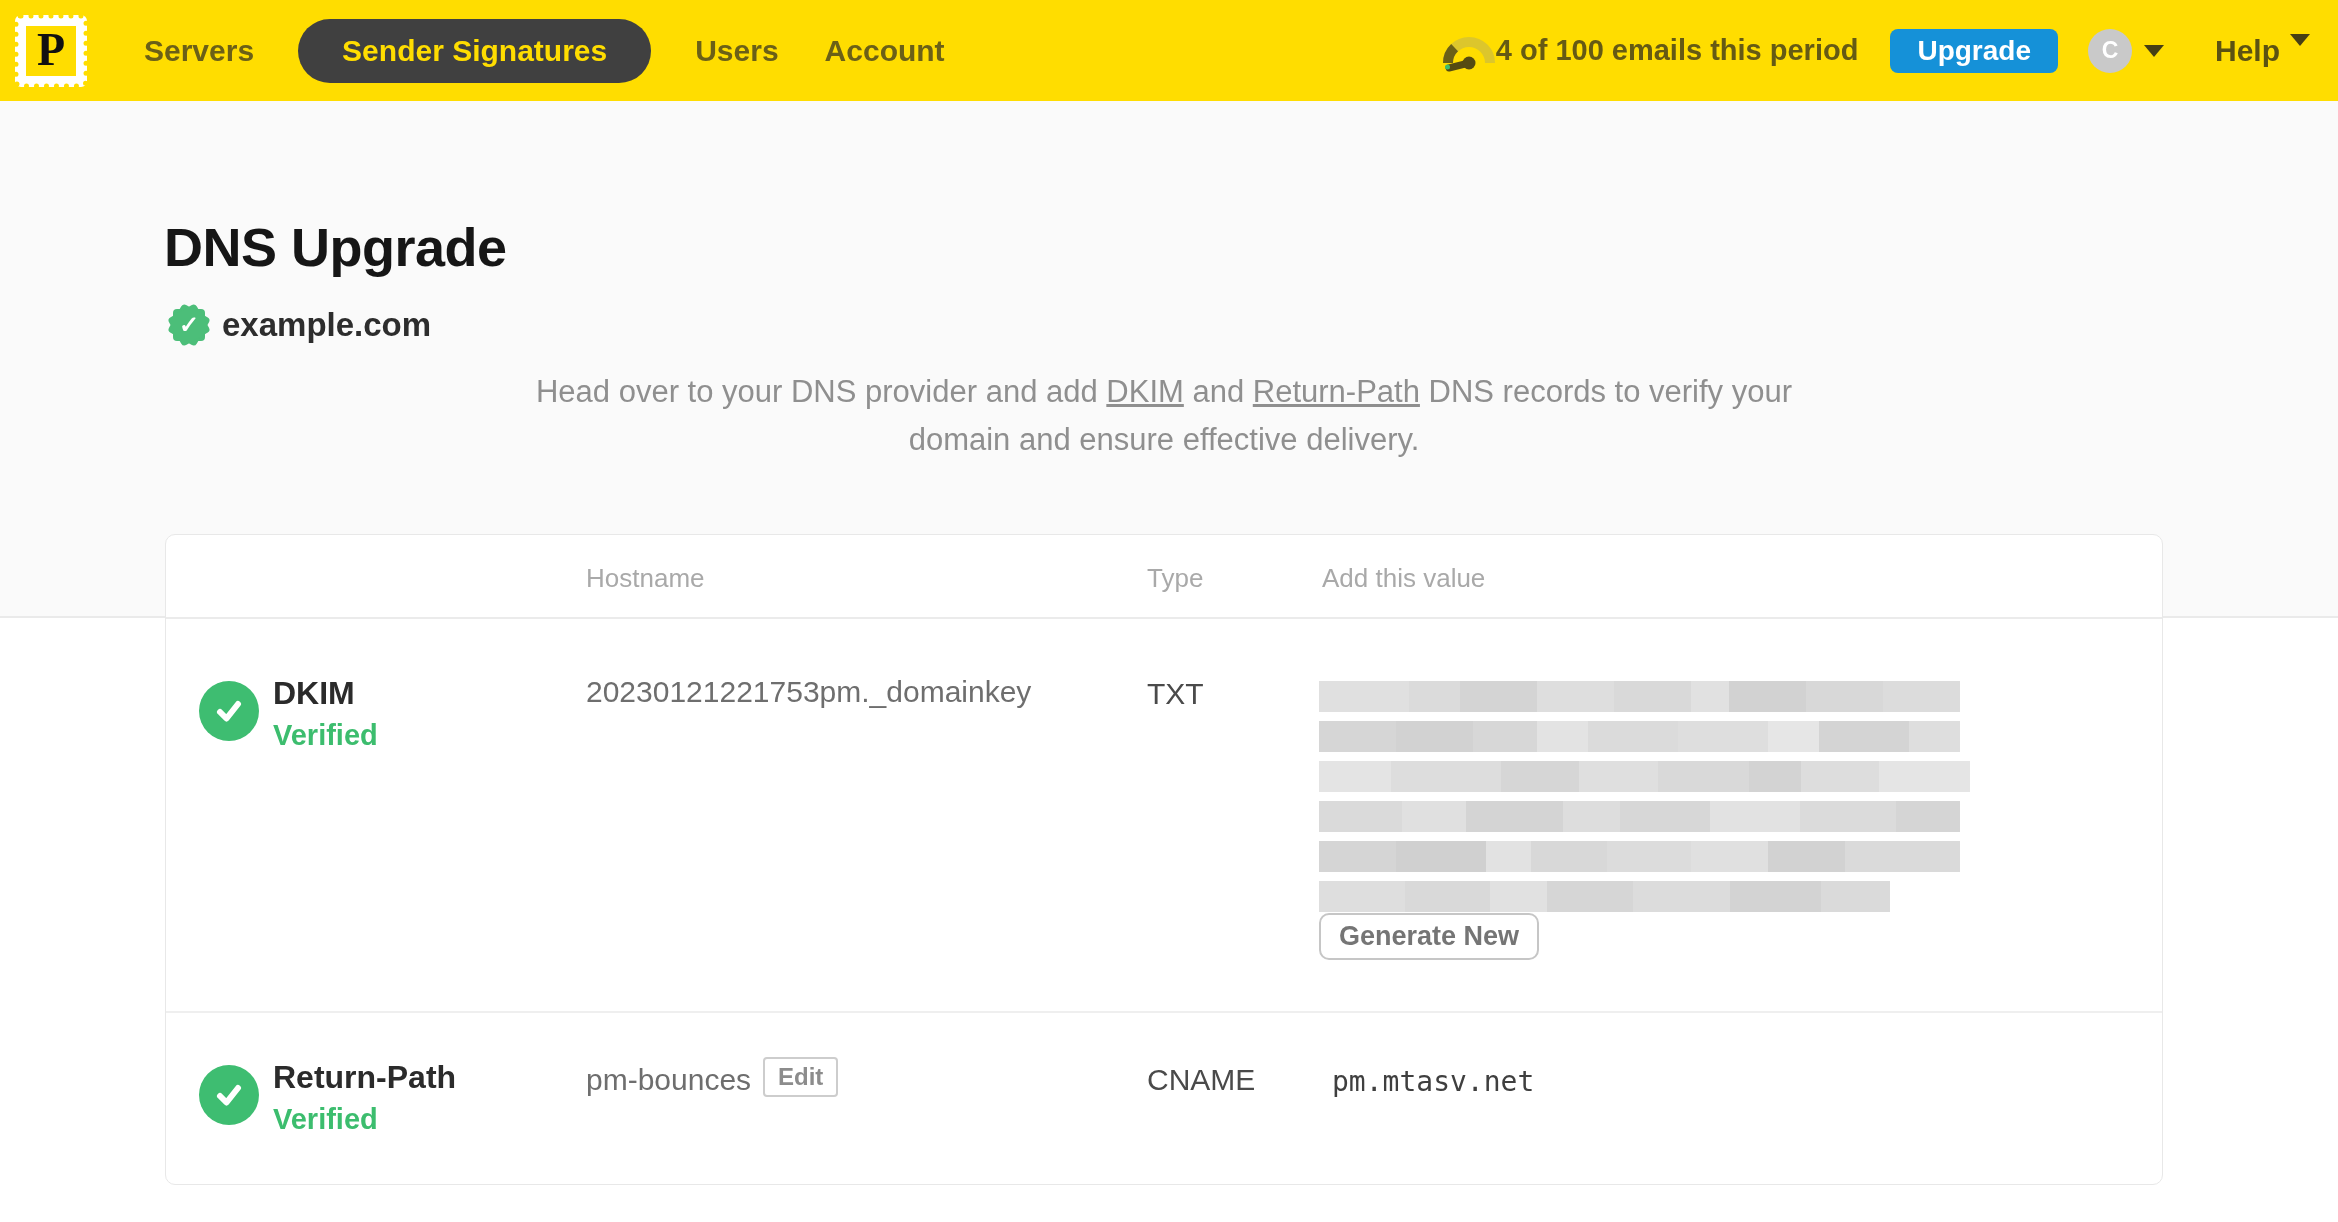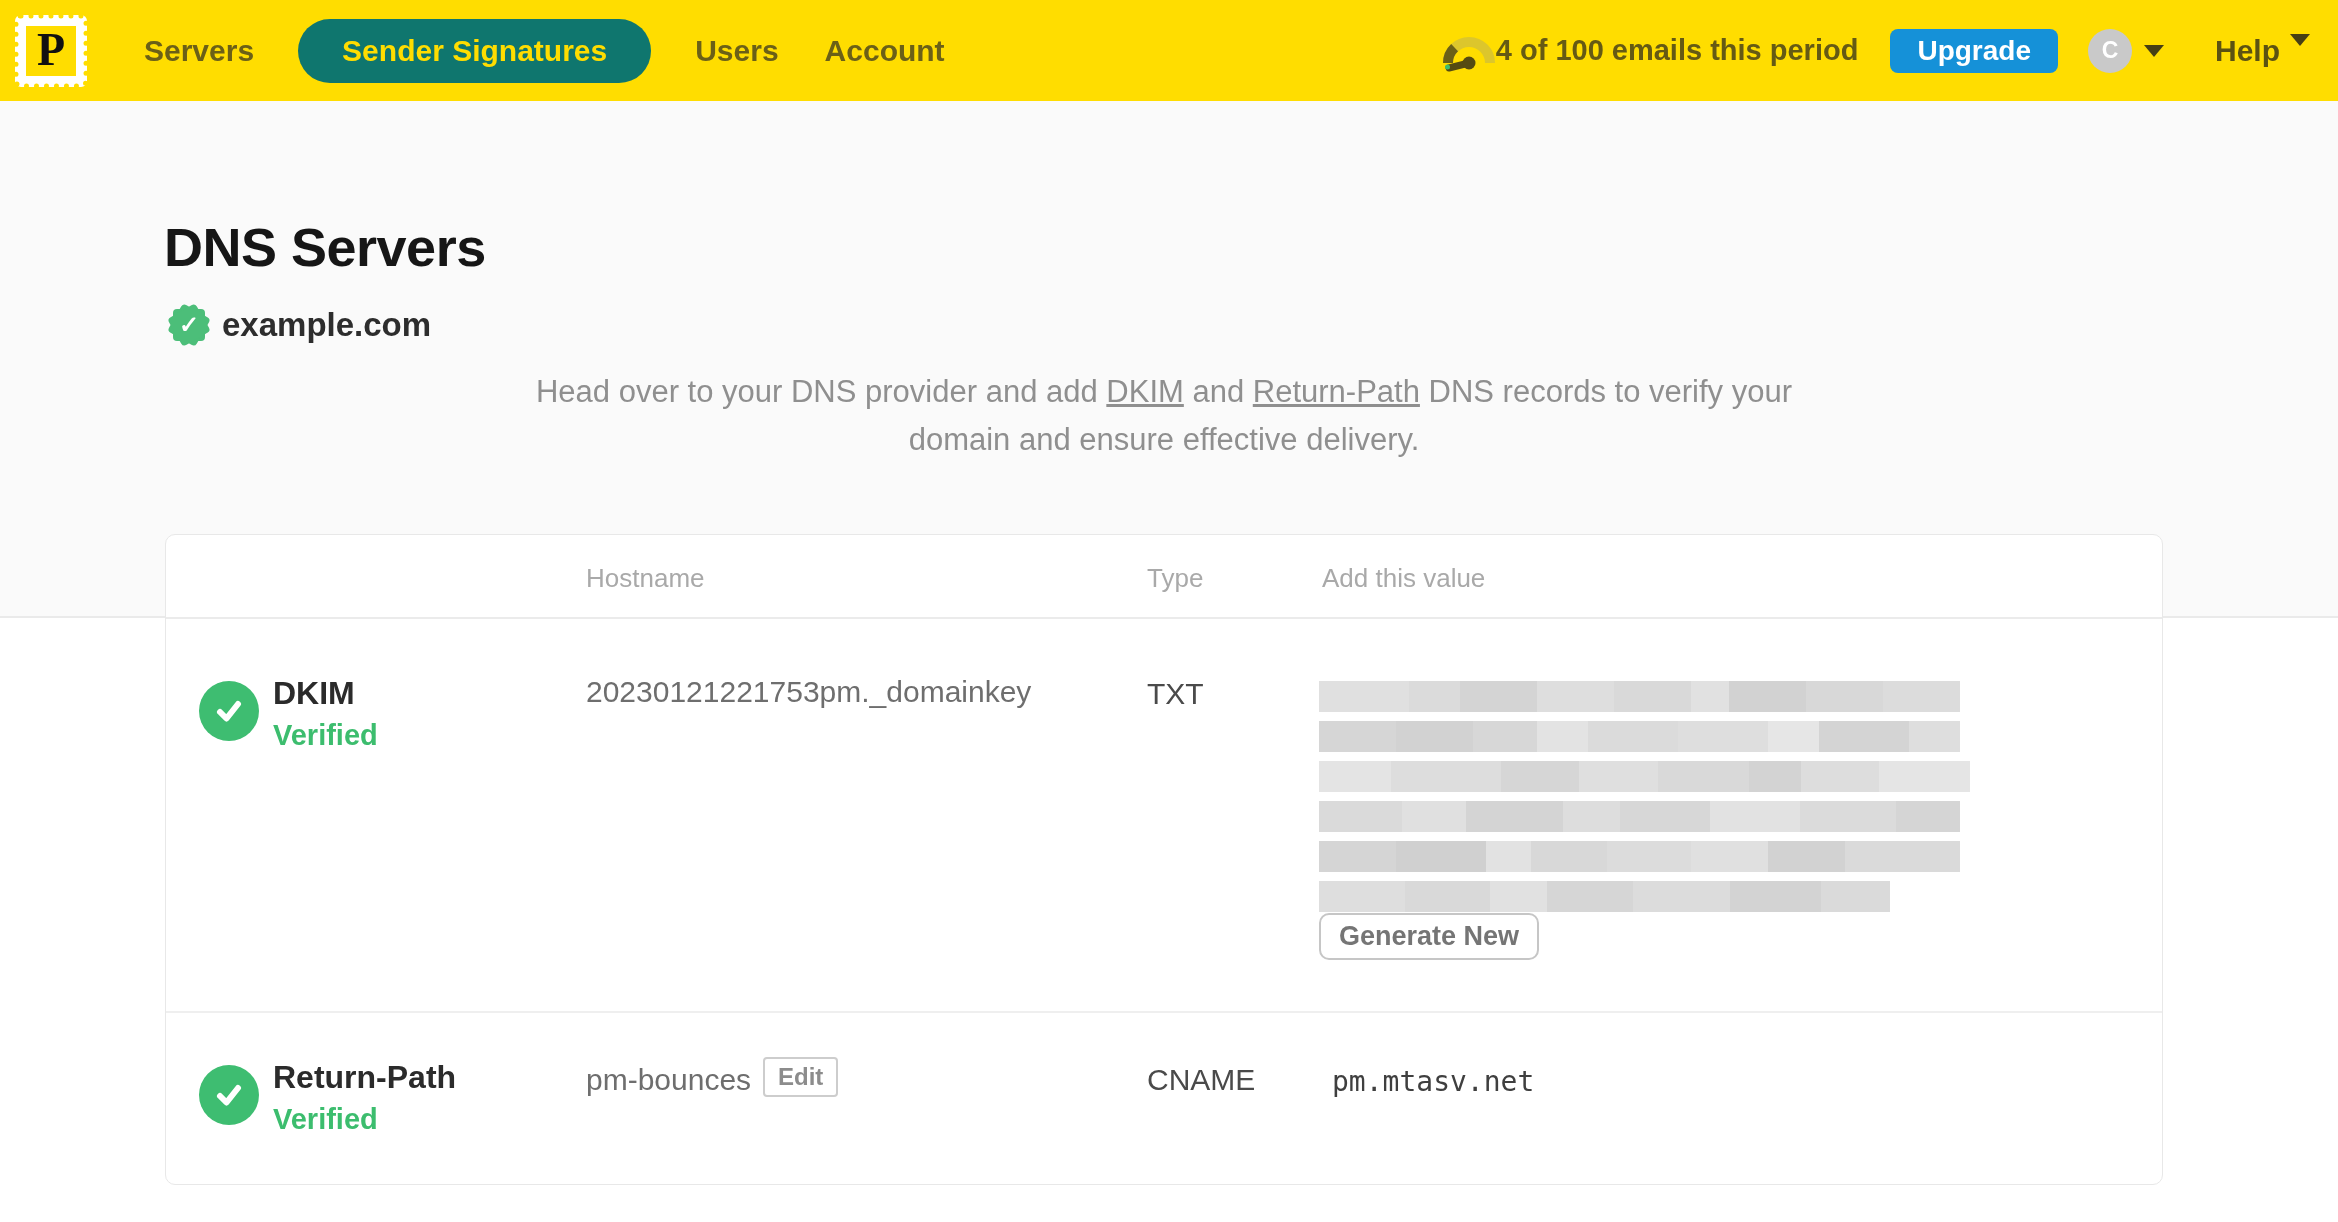--- a/index.html
+++ b/index.html
@@ -28,21 +28,21 @@
     font-family:"Liberation Serif", serif; font-weight:700; font-size:46px;
     color:#111; line-height:1; transform:translateY(-1px);
   }
   .nav-items { display:flex; align-items:center; margin-left:55px; }
   .nav-item {
     font-size:30px; font-weight:700; color:#6B6017; cursor:pointer;
     padding:0 2px; white-space:nowrap;
   }
   .nav-item + .nav-item { margin-left:42px; }
   .nav-item.active {
-    background:#0f766e; color:#FFDD00; height:64px; line-height:64px;
+    background:#404040; color:#FFDD00; height:64px; line-height:64px;
     padding:0 44px; border-radius:33px;
   }
 
   .nav-right { margin-left:auto; display:flex; align-items:center; }
   .usage { display:flex; align-items:center; cursor:pointer; }
   .usage-text { font-size:29px; font-weight:700; color:#655A14; margin-left:0; white-space:nowrap; }
   .upgrade-btn {
     margin-left:32px; background:#1591D8; color:#ffffff; border:none;
     font-family:inherit; font-size:28px; font-weight:700;
     height:44px; padding:0 27px; border-radius:8px; cursor:pointer;
@@ -174,21 +174,21 @@
 
       <div class="help">
         <span class="help-label">Help</span>
         <div class="caret"></div>
       </div>
     </div>
   </div>
 
   <div class="hero"></div>
 
-  <div class="page-title">DNS Servers</div>
+  <div class="page-title">DNS Upgrade</div>
 
   <div class="domain-row">
     <div class="seal">
       <i></i>
         <i></i>
         <i></i>
       <div class="tick">✓</div>
     </div>
     <div class="domain-label">example.com</div>
   </div>

